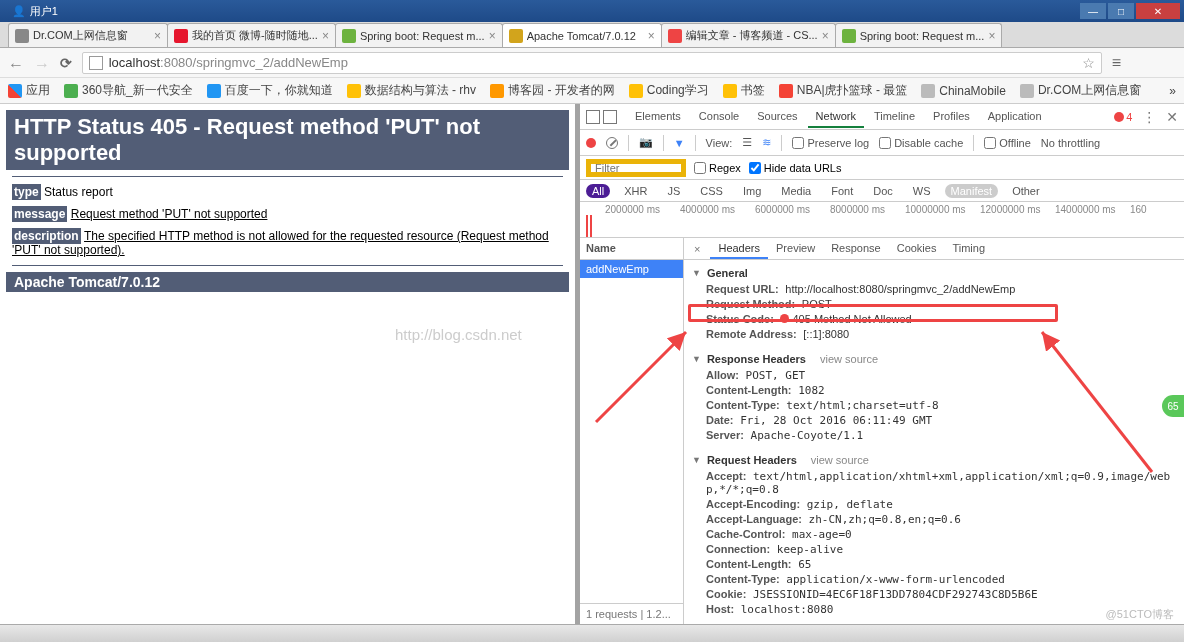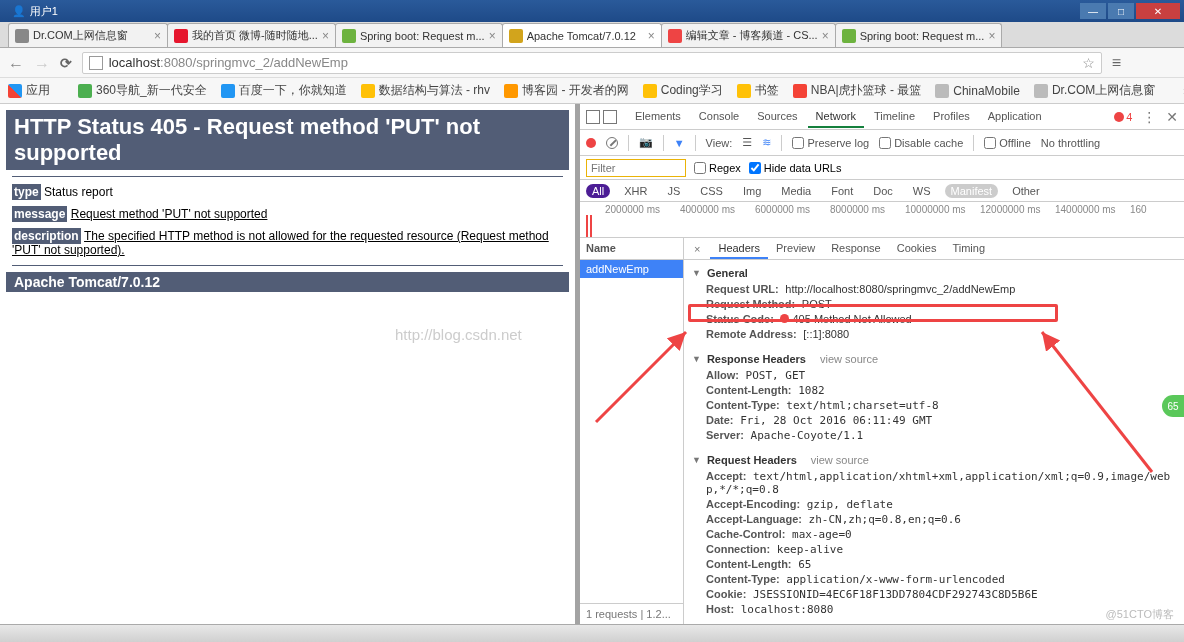--- a/index.html
+++ b/index.html
@@ -23,21 +23,21 @@
 .nav-arrow.fwd { color: #ccc; }
 .reload-icon { font-size: 14px; color: #666; font-weight:bold;}
 .addr-bar { flex: 1; height: 22px; border: 1px solid #ccc; border-radius: 2px; display: flex; align-items: center; padding: 0 6px; background: #fff; max-width: 1020px; }
 .page-icon { width: 14px; height: 14px; border: 1px solid #999; margin-right: 6px; }
 .url-text { font-size: 13px; color: #333; }
 .url-host { color: #333; }
 .url-path { color: #888; }
 .star-icon { margin-left: auto; color: #888; font-size:14px;}
 .menu-icon { font-size: 16px; color: #666; }
 
-.bookmarks-row { height: 26px; background: #f7f7f7; display: flex; align-items: center; padding: 0 8px; gap: 28px; border-bottom: 1px solid #ccc; font-size: 12px; color: #444; overflow:hidden; white-space:nowrap;}
+.bookmarks-row { height: 26px; background: #f7f7f7; display: flex; align-items: center; padding: 0 8px; gap: 14px; border-bottom: 1px solid #ccc; font-size: 12px; color: #444; overflow:hidden; white-space:nowrap;}
 .bm-item { display: flex; align-items: center; gap: 4px; }
 .bm-icon { width: 14px; height: 14px; background: #ccc; border-radius: 2px; flex-shrink:0;}
 .bm-icon.green{background:#4caf50;} .bm-icon.blue{background:#2196f3;} .bm-icon.yellow{background:#ffc107;} .bm-icon.orange{background:#ff9800;} .bm-icon.gray{background:#bbb;} .bm-icon.red{background:#f44336;}
 .bm-more { margin-left: auto; }
 
 .content-row { display: flex; height: calc(100% - 22px - 26px - 30px - 26px - 18px); }
 .page-left { width: 580px; background: #fff; padding: 0; border-right: 5px solid #a3a3a3; }
 .error-h1 { background: #525d76; color: #fff; font-size: 22px; font-weight: bold; padding: 4px 8px; margin: 6px; font-family: Arial; }
 .error-line { margin: 8px 12px; font-size: 12px; color: #000; font-family: Arial; }
 .error-label { background: #525d76; color: #fff; font-weight: bold; padding: 1px 2px; }
@@ -62,21 +62,21 @@
 .clear-icon { width: 12px; height: 12px; border: 1.5px solid #777; border-radius: 50%; position: relative; }
 .clear-icon::after { content:''; position:absolute; left:2px; top:4px; width:8px; height:1.5px; background:#777; transform:rotate(-45deg);}
 .cam-icon { font-size:11px;}
 .funnel { color:#3e82f7; }
 .tb-sep{width:1px;height:16px;background:#ccc;}
 .view-label{color:#555;}
 .chk { display: flex; align-items: center; gap: 3px; }
 .chk input { width:12px; height:12px; }
 
 .dt-filter-row { height: 24px; display: flex; align-items: center; border-bottom: 1px solid #ccc; padding: 0 6px; gap: 8px; }
-.filter-input { width: 100px; height: 18px; border: 1px solid #eab308; padding: 0 4px; font-size: 11px; }
+.filter-input { width: 100px; height: 18px; border: 5px solid #eab308; padding: 0 4px; font-size: 11px; }
 
 .dt-type-row { height: 22px; display: flex; align-items: center; border-bottom: 1px solid #ccc; padding: 0 6px; gap: 8px; font-size: 11px; }
 .type-btn { padding: 1px 6px; color: #555; border-radius:8px; }
 .type-btn.active { background: #4c1d95; color: #fff; }
 .type-btn.mani { background:#ccc; color:#fff; }
 
 .dt-timeline { height: 36px; border-bottom: 1px solid #ccc; position: relative; overflow:hidden;}
 .tl-tick { position: absolute; top: 2px; font-size: 10px; color: #888; }
 .tl-bar { position: absolute; bottom: 0; width: 2px; height: 22px; background: #e44; }
 

